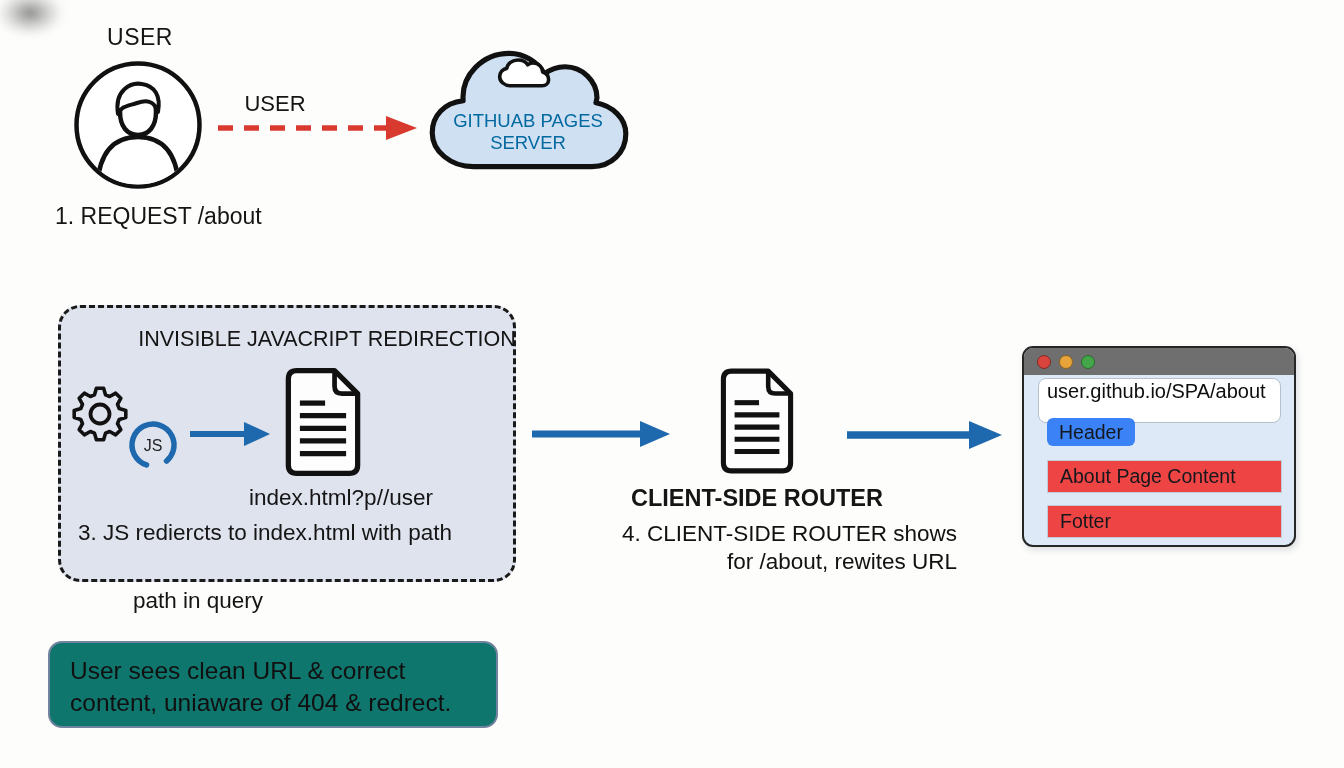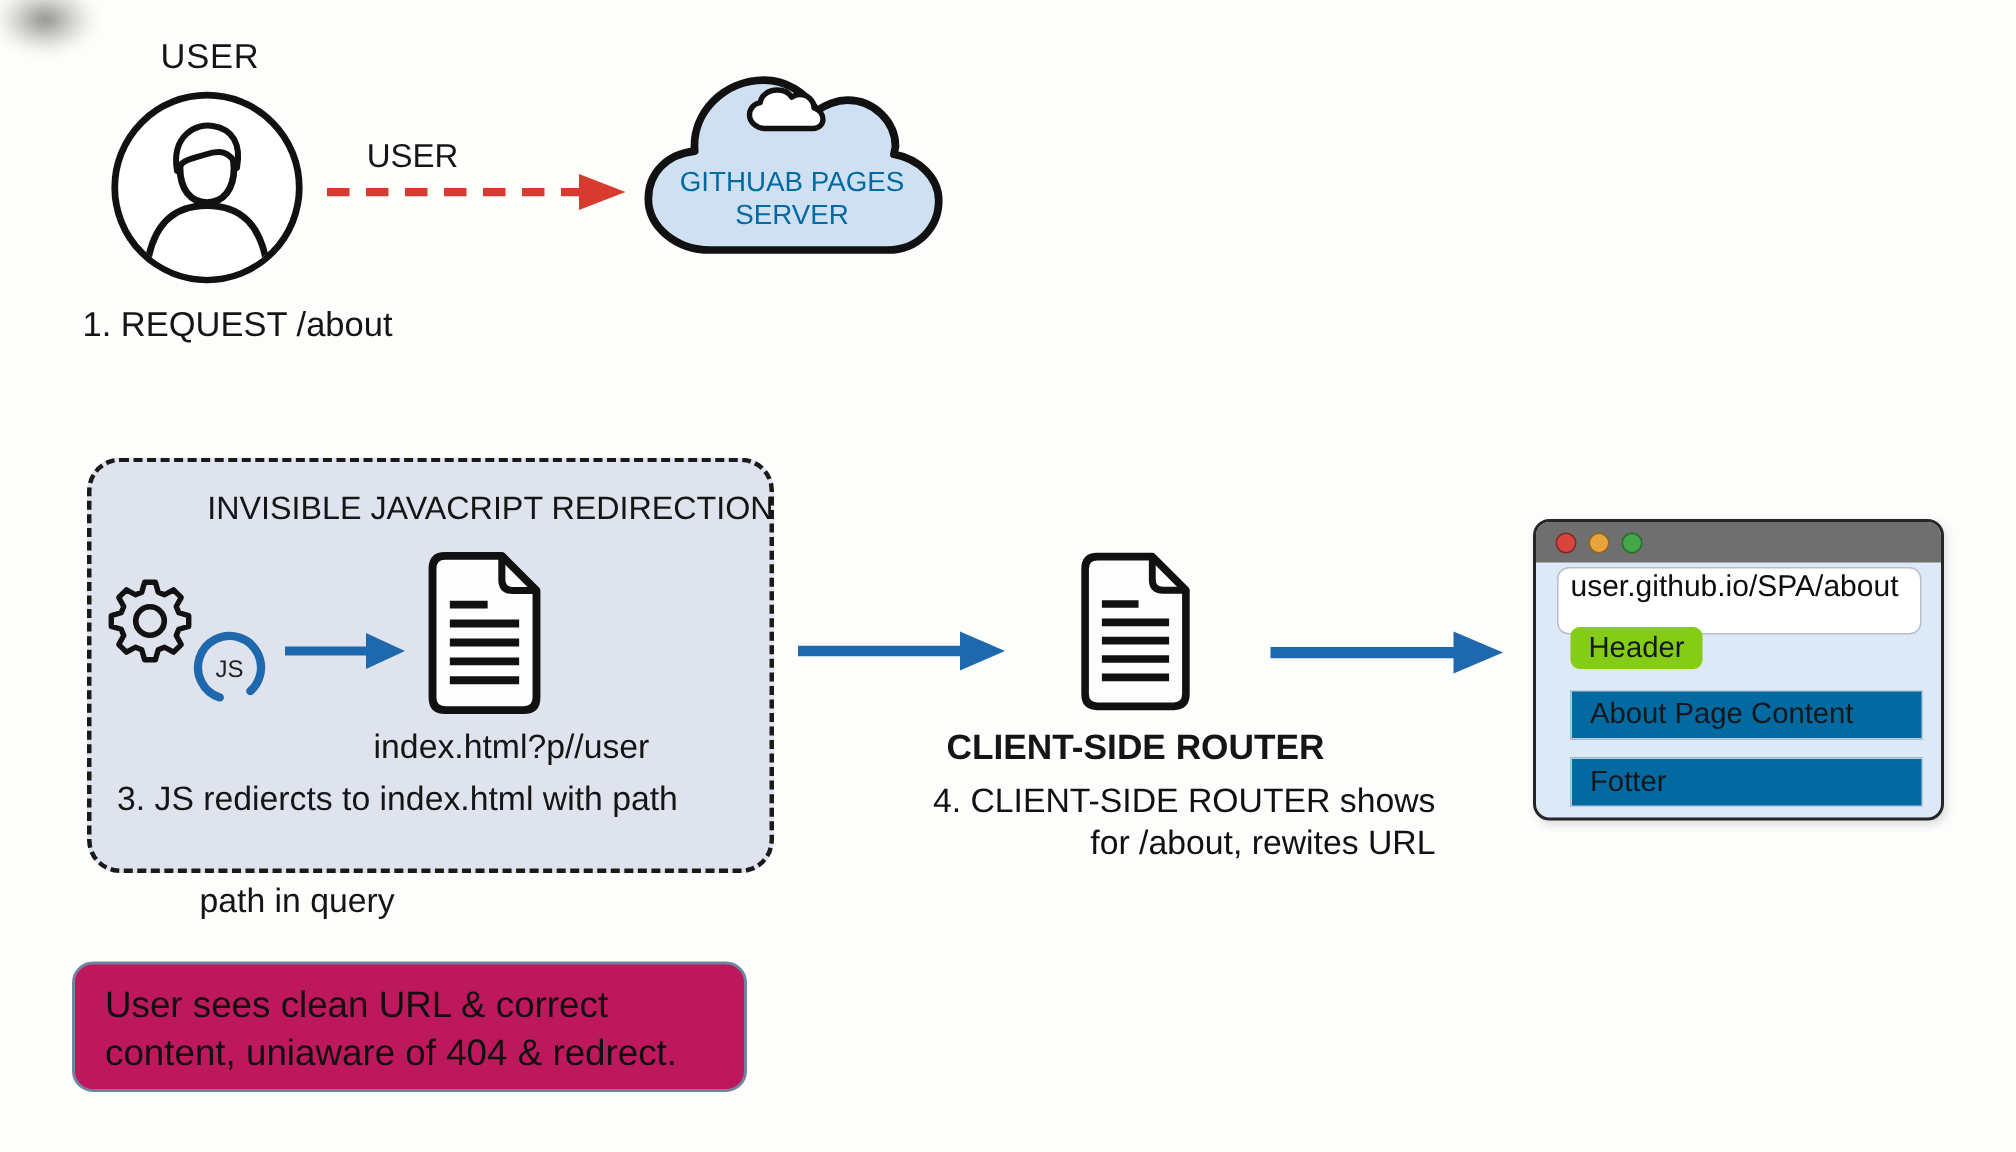--- a/index.html
+++ b/index.html
@@ -57,34 +57,34 @@
   .dot-red{background:#d9453d;border:1.5px solid #7e2a23;}
   .dot-yellow{background:#e8a33b;border:1.5px solid #8e641c;}
   .dot-green{background:#43a649;border:1.5px solid #2a6b2e;}
   .urlbar{
     position:absolute;left:14px;top:30px;width:243px;height:45px;
     background:#ffffff;border:1.5px solid #b6bfca;border-radius:8px;box-sizing:border-box;
     font-size:20px;line-height:25px;padding-left:8px;white-space:nowrap;overflow:hidden;color:#0e0e0e;
   }
   .hdr-badge{
     position:absolute;left:23px;top:70px;height:28px;
-    background:#84cc16;border-radius:6px;
+    background:#3b82f6;border-radius:6px;
     font-size:19.5px;line-height:28px;padding:0 12px;color:#14181d;
   }
   .page-box{
     position:absolute;left:23px;width:235px;height:33px;
-    background:#0369a1;border:1.5px solid #c3cbd6;border-radius:0;box-sizing:border-box;
+    background:#ef4444;border:1.5px solid #c3cbd6;border-radius:0;box-sizing:border-box;
     font-size:19.5px;line-height:30px;padding-left:12px;color:#14181d;white-space:nowrap;
   }
   .about-box{top:112px;}
   .footer-box{top:157px;}
 
   .note-box{
     left:48px;top:641px;width:450px;height:87px;
-    background:#be185d;border:2.5px solid #72839f;border-radius:14px;
+    background:#0f766e;border:2.5px solid #72839f;border-radius:14px;
     box-sizing:border-box;padding:12px 0 0 20px;
     font-size:24.5px;line-height:32px;color:#101010;
   }
 </style>
 </head>
 <body>
 
 <div class="canvas">
 
   <div class="abs smudge"></div>

